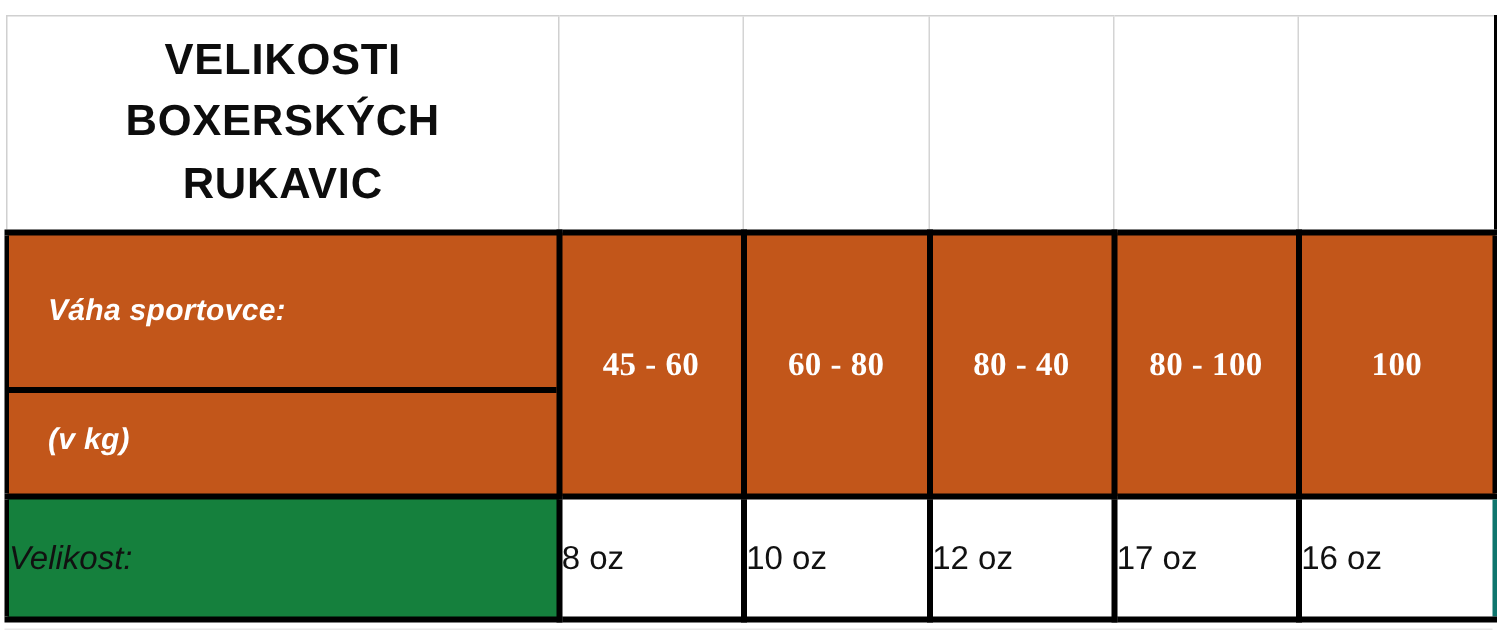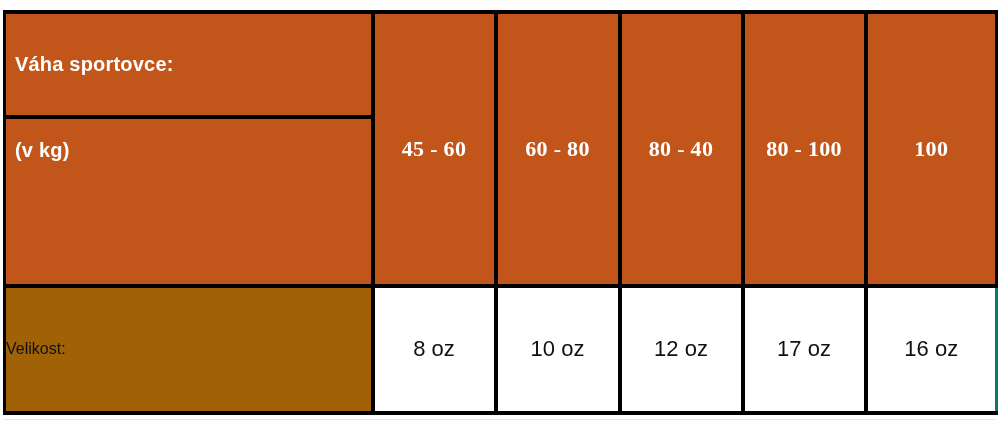--- a/index.html
+++ b/index.html
@@ -87,24 +87,25 @@
   }
   .weight-label-inner {
     display: block;
     width: 100%;
     height: 100%;
     position: relative;
   }
   .wl-top, .wl-bot {
     display: flex;
     align-items: center;
-    padding-left: 9px;
+    padding-left: 26px;
     font-size: 20px;
     letter-spacing: 0.2px;
     box-sizing: border-box;
+    font-style: italic;
   }
   .wl-top {
     height: 105px;
     border-bottom: 4px solid #000000;
   }
   .wl-bot {
     height: 63px;
   }
 
   .range-cell {
@@ -116,29 +117,30 @@
     letter-spacing: 0.3px;
     font-family: Liberation Serif, serif;
   }
   .range-cell.lastcol { border-right: 3px solid #000000; }
 
   
   .size-label-cell {
     border-left: 3px solid #000000;
     border-right: 4px solid #000000;
     border-bottom: 4px solid #000000;
-    font-size: 16px;
+    font-size: 22px;
     color: #111111;
     padding-left: 9px;
-    background: #a16207;
+    background: #15803d;
+    font-style: italic;
   }
   .size-val-cell {
     border-right: 4px solid #000000;
     border-bottom: 4px solid #000000;
-    text-align: center;
+    text-align: left;
     font-size: 22px;
     color: #111111;
     background: #ffffff;
   }
   .size-val-cell.lastcol { border-right: 3px solid #0f766e; }
 
   
   .under-line {
     position: absolute;
     left: 3px;
@@ -157,20 +159,32 @@
     <colgroup>
       <col style="width:368px">
       <col style="width:123px">
       <col style="width:124px">
       <col style="width:123px">
       <col style="width:123px">
       <col style="width:131px">
     </colgroup>
 
     <tbody>
+        <tr>
+      <td class="title-cell">
+        <span class="t-line">VELIKOSTI</span>
+        <span class="t-line">BOXERSKÝCH</span>
+        <span class="t-line">RUKAVIC</span>
+      </td>
+      <td class="grid-cell first"></td>
+      <td class="grid-cell"></td>
+      <td class="grid-cell"></td>
+      <td class="grid-cell"></td>
+      <td class="grid-cell last"></td>
+    </tr>
 
     <tr style="height:176px">
       <td class="orange weight-label-cell">
         <span class="weight-label-inner">
           <span class="wl-top">Váha sportovce:</span>
           <span class="wl-bot">(v kg)</span>
         </span>
       </td>
       <td class="orange range-cell">45 - 60</td>
       <td class="orange range-cell">60 - 80</td>

